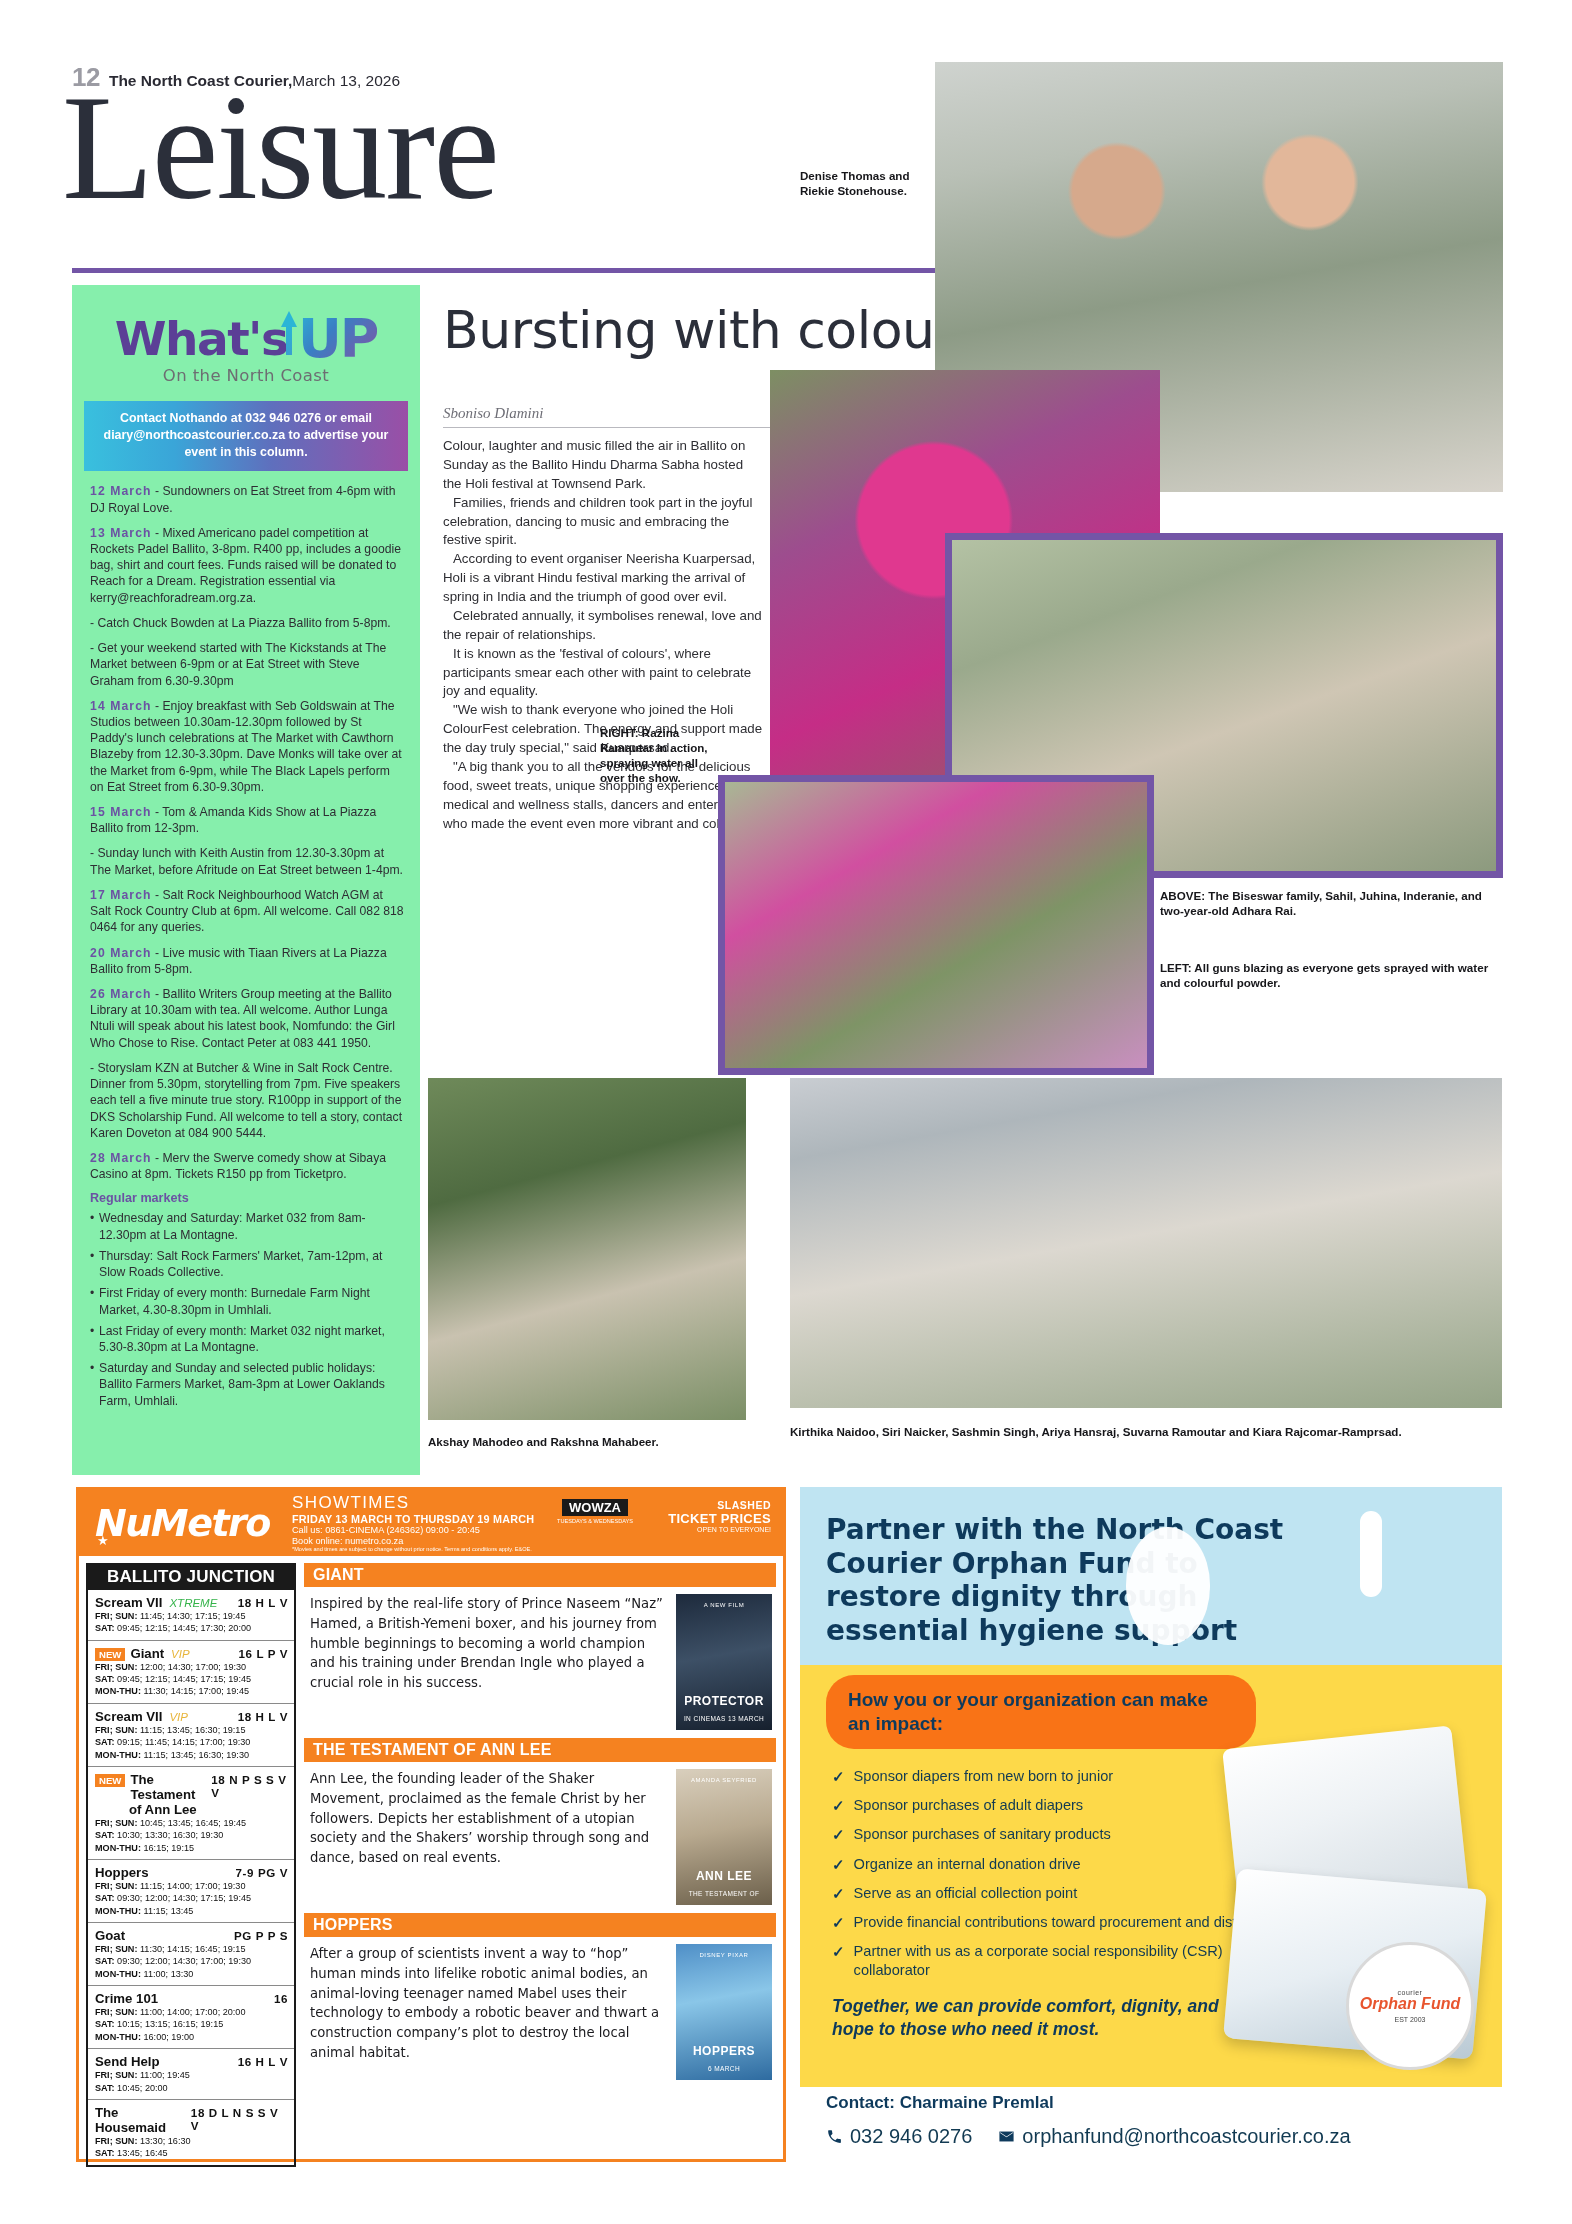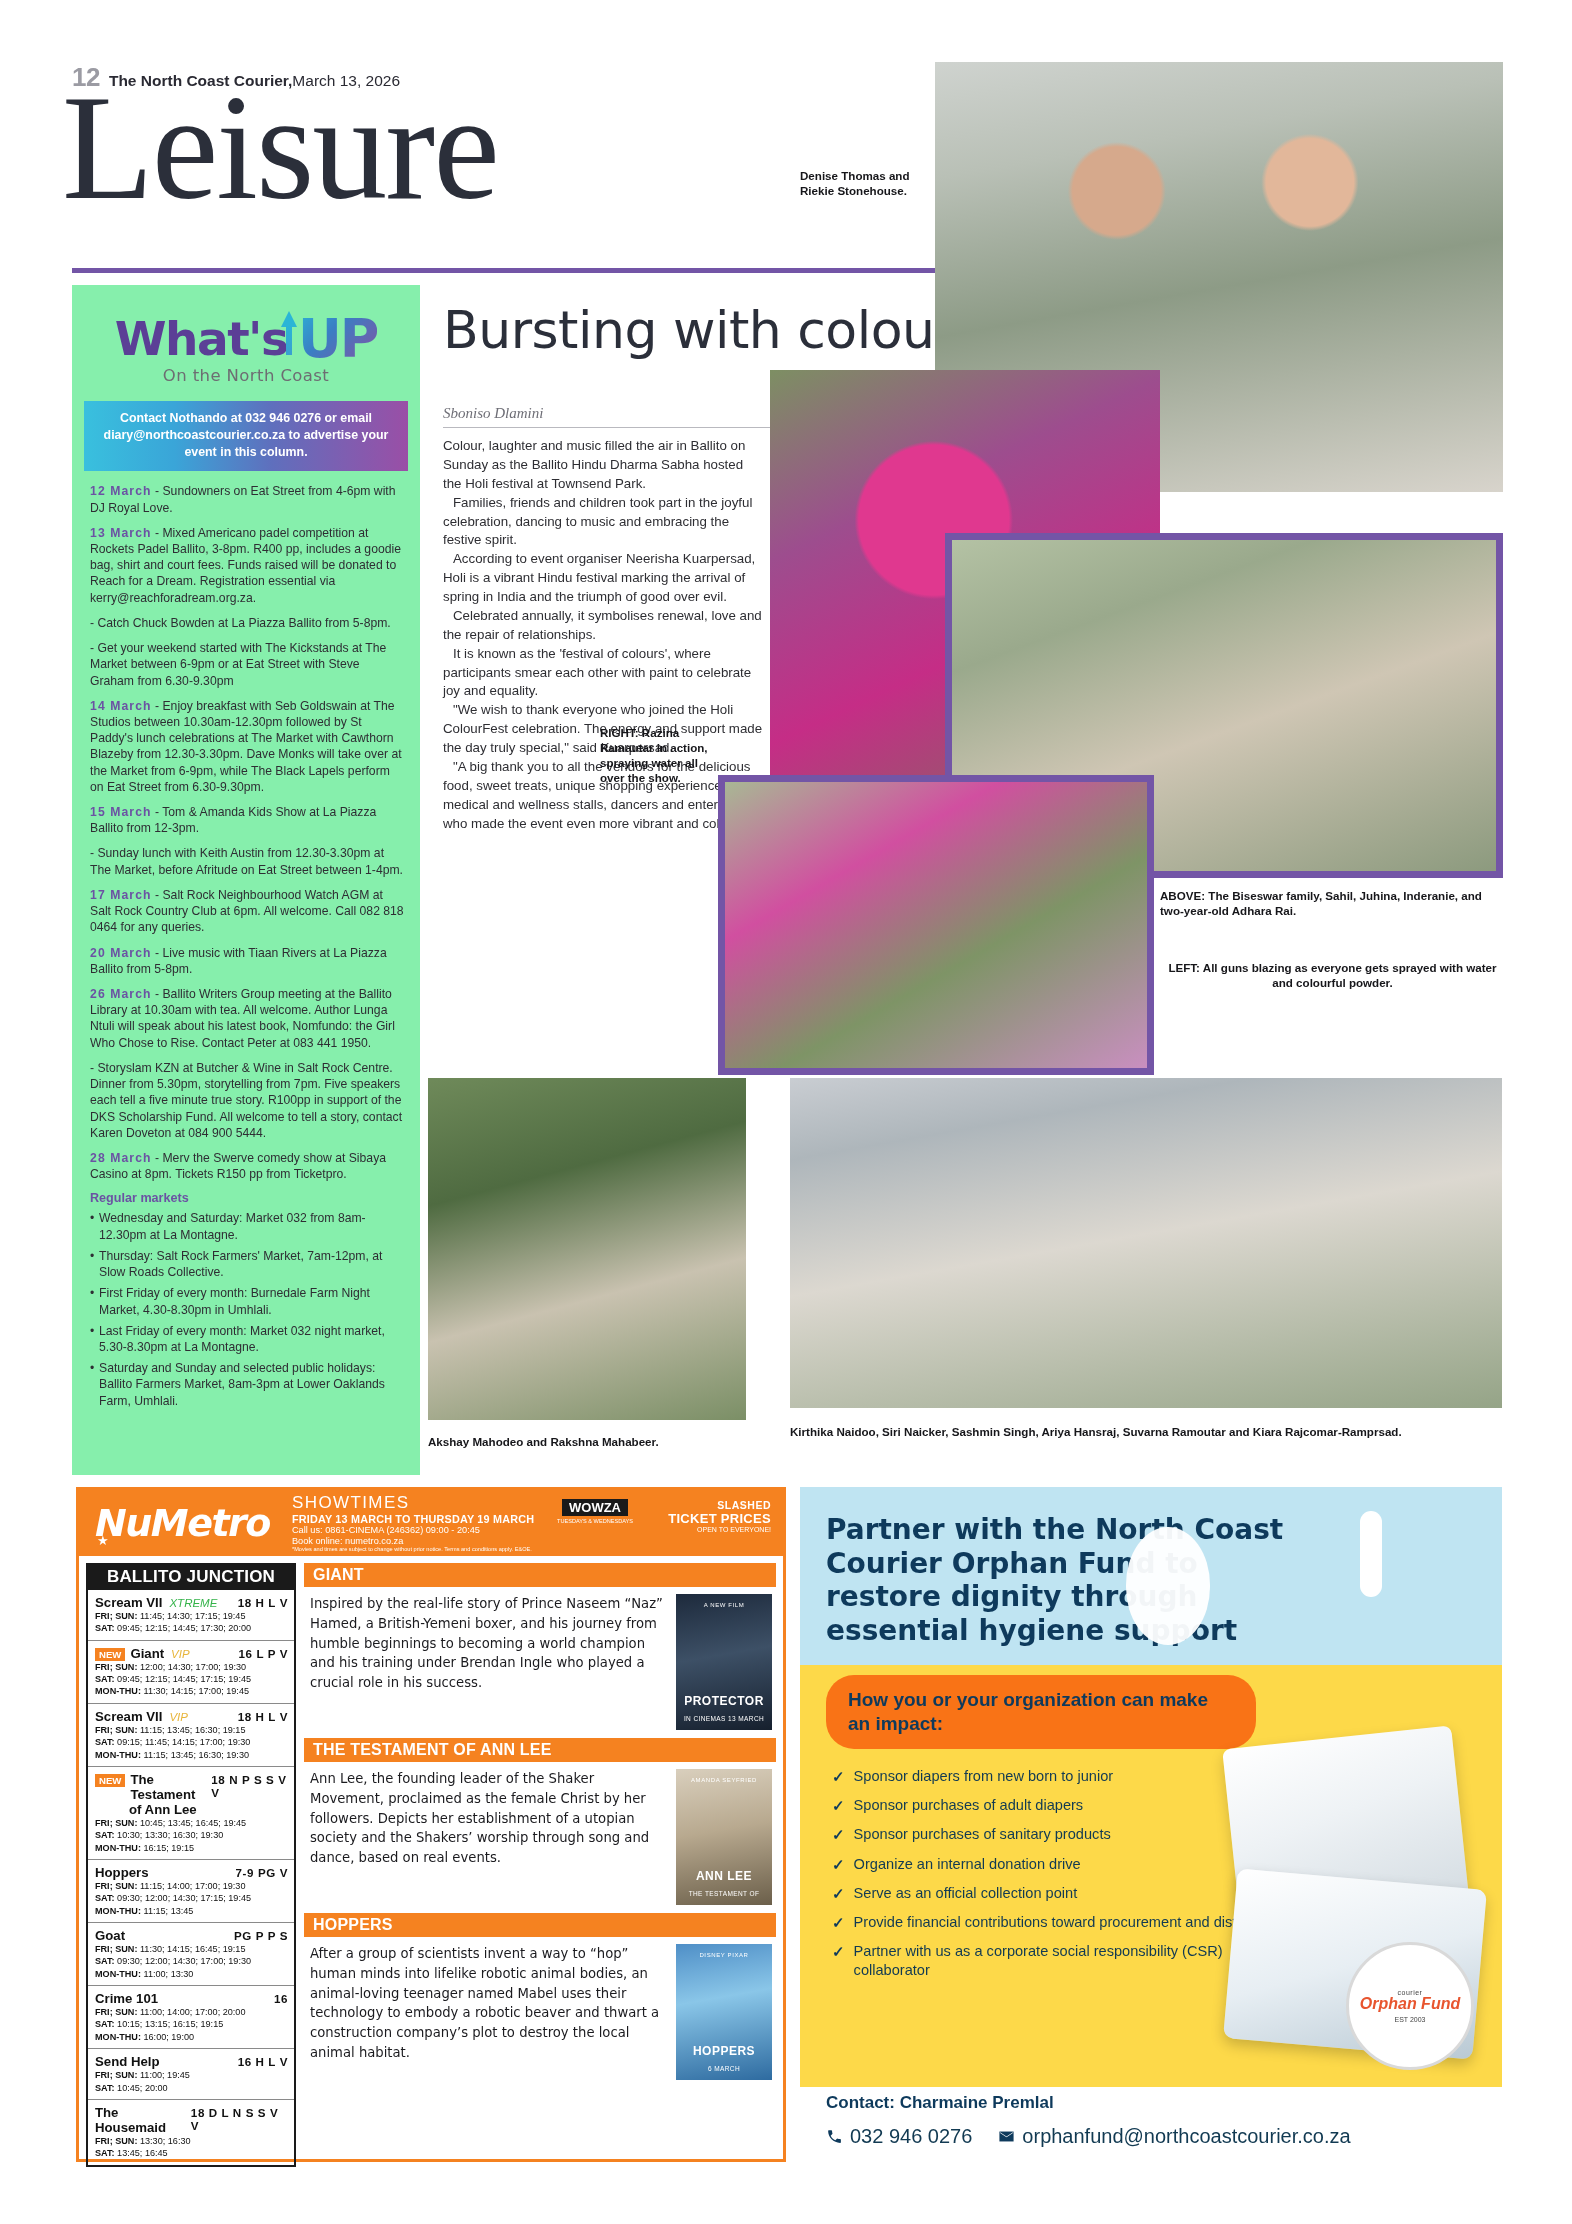--- a/index.html
+++ b/index.html
@@ -300,21 +300,21 @@
     </div>
 
   <div class="ph p-denise" style="left:935px; top:62px; width:568px; height:430px;"></div>
   <div class="cap" style="left:800px; top:168px; width:128px;">Denise Thomas and Riekie Stonehouse.</div>
 
   <div class="ph p-pink" style="left:770px; top:370px; width:390px; height:500px;"></div>
   <div class="cap" style="left:600px; top:725px; width:110px;">RIGHT: Razina Ramautar in action, spraying water all over the show.</div>
 
   <div class="ph bordered p-family" style="left:945px; top:533px; width:558px; height:345px;"></div>
   <div class="cap" style="left:1160px; top:888px; width:345px;">ABOVE: The Biseswar family, Sahil, Juhina, Inderanie, and two-year-old Adhara Rai.</div>
-  <div class="cap" style="left:1160px; top:960px; width:345px;text-align:center;">LEFT: All guns blazing as everyone gets sprayed with water and colourful powder.</div>
+  <div class="cap" style="left:1160px; top:960px; width:345px;">LEFT: All guns blazing as everyone gets sprayed with water and colourful powder.</div>
 
   <div class="ph bordered p-waterfight" style="left:718px; top:775px; width:436px; height:300px;"></div>
 
   <div class="ph p-couple" style="left:428px; top:1078px; width:318px; height:342px;"></div>
   <div class="cap" style="left:428px; top:1434px; width:320px;">Akshay Mahodeo and Rakshna Mahabeer.</div>
 
   <div class="ph p-group" style="left:790px; top:1078px; width:712px; height:330px;"></div>
   <div class="cap" style="left:790px; top:1424px; width:712px;">Kirthika Naidoo, Siri Naicker, Sashmin Singh, Ariya Hansraj, Suvarna Ramoutar and Kiara Rajcomar-Ramprsad.</div>
 
   <div class="numetro">
@@ -505,20 +505,21 @@
             <span>Provide financial contributions toward procurement and distribution</span>
           </div>
           <div class="orph-item">
             <span class="orph-tick">✓</span>
             <span>Partner with us as a corporate social responsibility (CSR) collaborator</span>
           </div>
         </div>
       </div>
     <div class="diaper-stack"></div>
     <div class="diaper-2"></div>
+    <div class="orph-tog">Together, we can provide comfort, dignity, and hope to those who need it most.</div>
     <div class="orph-white"></div>
     <div class="orph-contact">Contact: Charmaine Premlal</div>
     <div class="orph-row">
       <div class="orph-phone">
         <svg class="ic-circle" viewBox="0 0 24 24">
             <path fill="#0e3a5c" d="M6.6 10.8c1.4 2.8 3.8 5.2 6.6 6.6l2.2-2.2c.3-.3.7-.4 1-.2 1.2.4 2.4.6 3.6.6.6 0 1 .4 1 1V20c0 .6-.4 1-1 1C10.6 21 3 13.4 3 4c0-.6.4-1 1-1h3.5c.6 0 1 .4 1 1 0 1.3.2 2.5.6 3.6.1.4 0 .8-.2 1l-2.3 2.2z"></path>
           </svg>
         <span>032 946 0276</span>
       </div>
       <div class="orph-mail">

